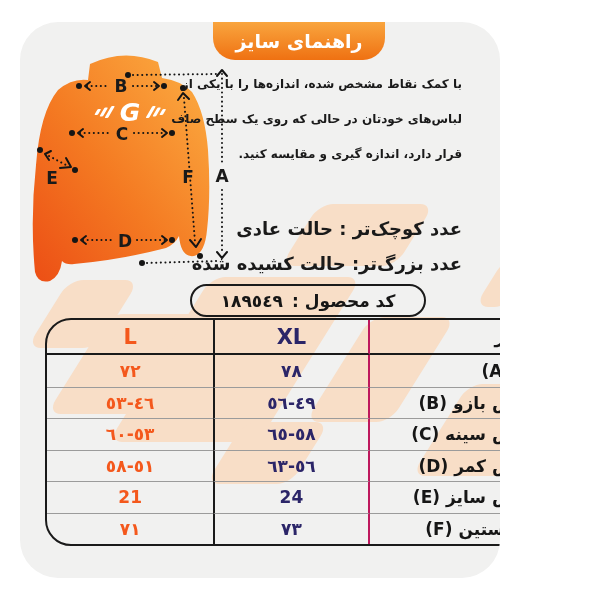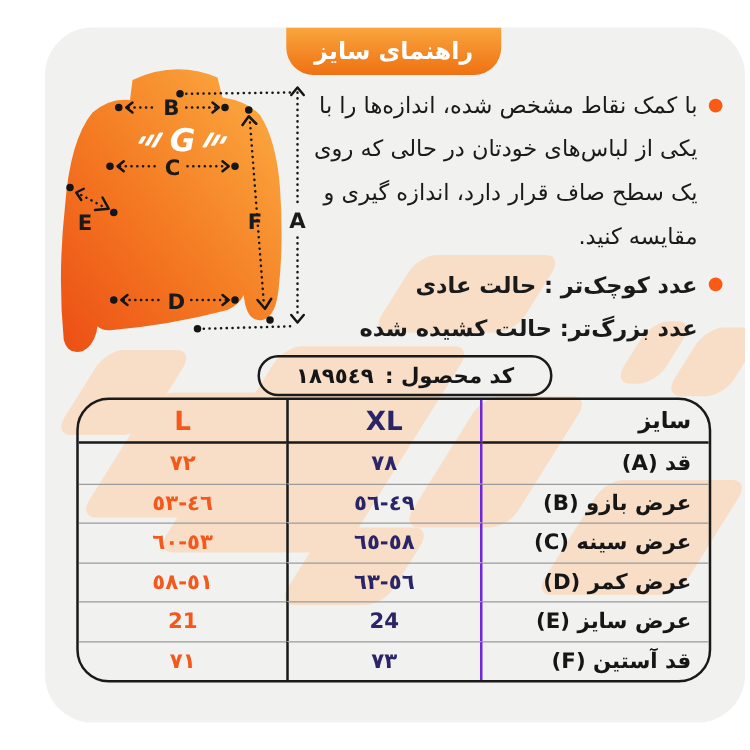--- a/index.html
+++ b/index.html
@@ -1,19 +1,19 @@
 <!DOCTYPE html>
 <html lang="fa"><head>
 <meta charset="utf-8">
 <style>
   html,body{margin:0;padding:0;width:600px;height:600px;overflow:hidden;background:#ffffff;
     font-family:"DejaVu Sans",sans-serif;}
   *{box-sizing:border-box;}
 
-  .card{position:absolute;left:36px;top:22px;width:560px;height:556px;background:#F1F1F0;
+  .card{position:absolute;left:20px;top:22px;width:480px;height:556px;background:#F1F1F0;
     border-radius:38px;overflow:hidden;}
 
   
   .wm{position:absolute;background:#F8DEC7;border-radius:14px;transform:skewX(-32deg);z-index:0;}
   .wm1{left:280px;top:182px;width:115px;height:62px;}
   .wm2{left:470px;top:235px;width:34px;height:50px;}
   .wm3{left:512px;top:240px;width:48px;height:55px;}
   .wm4{left:28px;top:258px;width:70px;height:68px;}
   .wm5{left:58px;top:292px;width:100px;height:100px;}
   .wm6{left:140px;top:255px;width:150px;height:165px;}
@@ -28,36 +28,36 @@
   .tab span{color:#ffffff;font-weight:700;font-size:19px;}
 
   
   .hoodie{position:absolute;left:10px;top:28px;width:215px;height:240px;z-index:1;}
 
   
   .bdot{position:absolute;width:11px;height:11px;border-radius:50%;background:#FA5A14;z-index:2;}
   .bdot1{left:531px;top:57px;}
   .bdot2{left:531px;top:200px;}
   .bullet1{position:absolute;right:38px;top:45px;width:312px;z-index:2;direction:rtl;
-    text-align:right;font-size:18px;font-weight:400;color:#1a1a1a;line-height:35px;}
+    text-align:right;font-size:12px;font-weight:700;color:#1a1a1a;line-height:35px;}
   .bullet2{position:absolute;right:38px;top:189px;width:330px;z-index:2;direction:rtl;
     text-align:right;font-size:18px;font-weight:700;color:#1a1a1a;line-height:35px;}
 
   
   .code-pill{position:absolute;left:170px;top:262px;width:236px;height:33px;z-index:2;
     border:2px solid #1a1a1a;border-radius:17px;display:flex;direction:rtl;
     align-items:center;justify-content:center;gap:9px;font-weight:700;font-size:17px;color:#161616;}
   .code-pill .val{direction:ltr;}
 
   
   .size-table{position:absolute;left:25px;top:296px;width:508px;height:228px;z-index:1;
     border:2px solid #1a1a1a;border-radius:26px;overflow:hidden;display:grid;
     grid-template-columns:33% 31% 36%;grid-template-rows:35px repeat(6,1fr);}
   .cell{display:flex;align-items:center;justify-content:center;font-weight:700;font-size:17px;}
-  .mid{border-left:2px solid #1a1a1a;border-right:2px solid #6d28d9;}
+  .mid{border-left:2px solid #1a1a1a;border-right:2px solid #be185d;}
   .hd{border-bottom:2px solid #1a1a1a;font-size:21px;}
   .r{border-top:1px solid #9b9b9b;}
   .lbl{justify-content:flex-start;direction:rtl;padding-right:14px;color:#161616;padding-left:38px;}
   .v-l{color:#F4581C;direction:ltr;}
   .v-xl{color:#2B2568;direction:ltr;}
   .hd-size{font-size:18px;color:#161616;}
 
   
   .footer-note{position:absolute;left:0;top:531px;width:100%;text-align:center;z-index:2;
     direction:rtl;font-size:15.5px;font-weight:700;color:#2b2b2b;}

